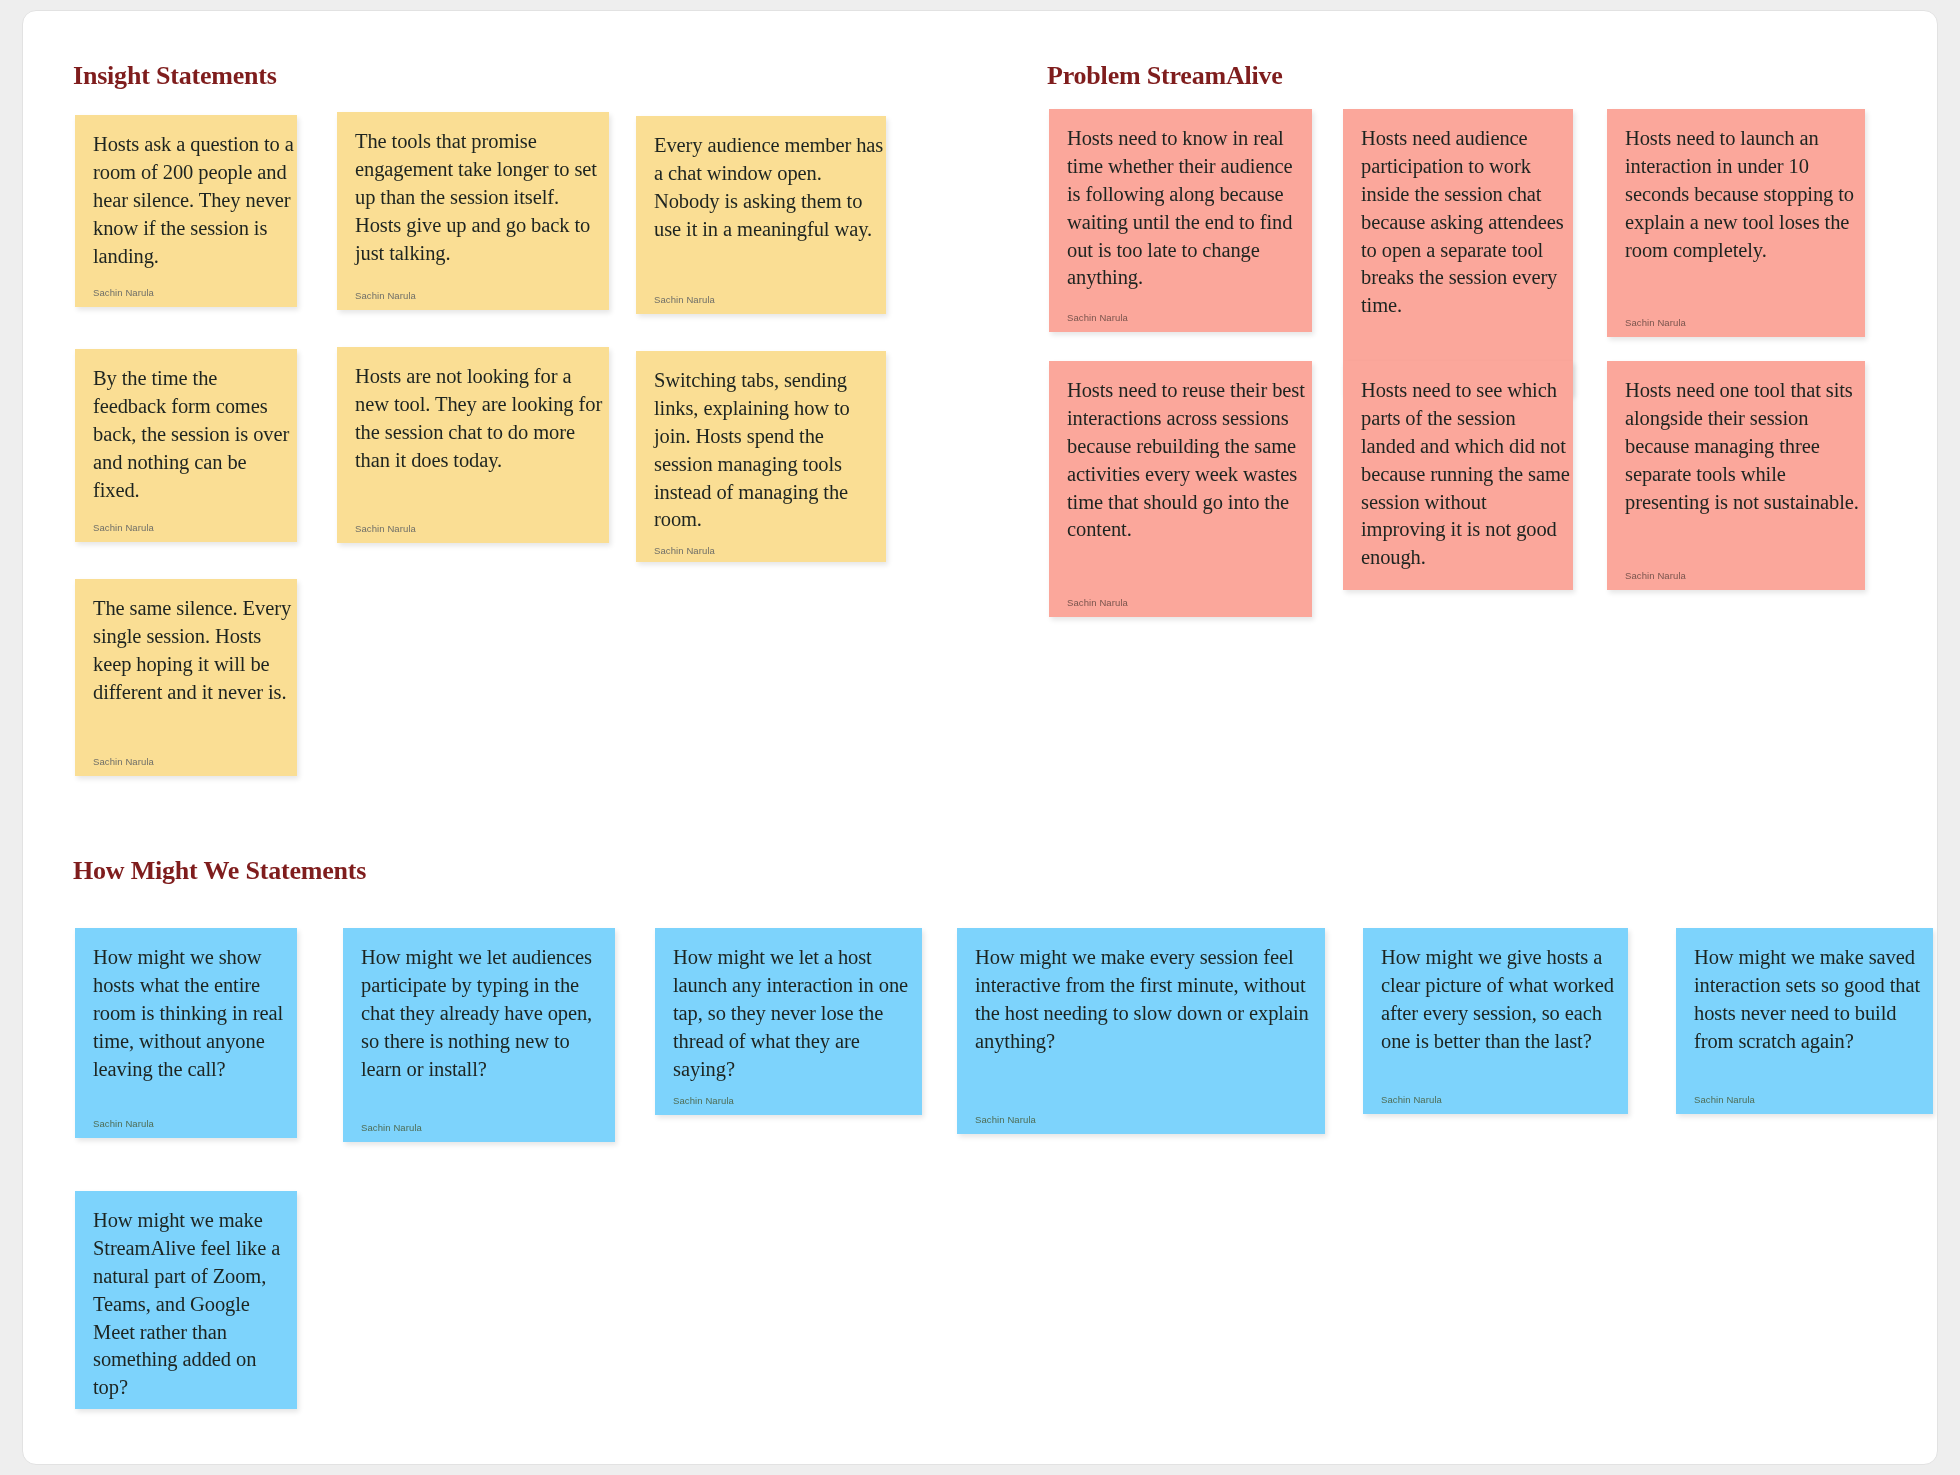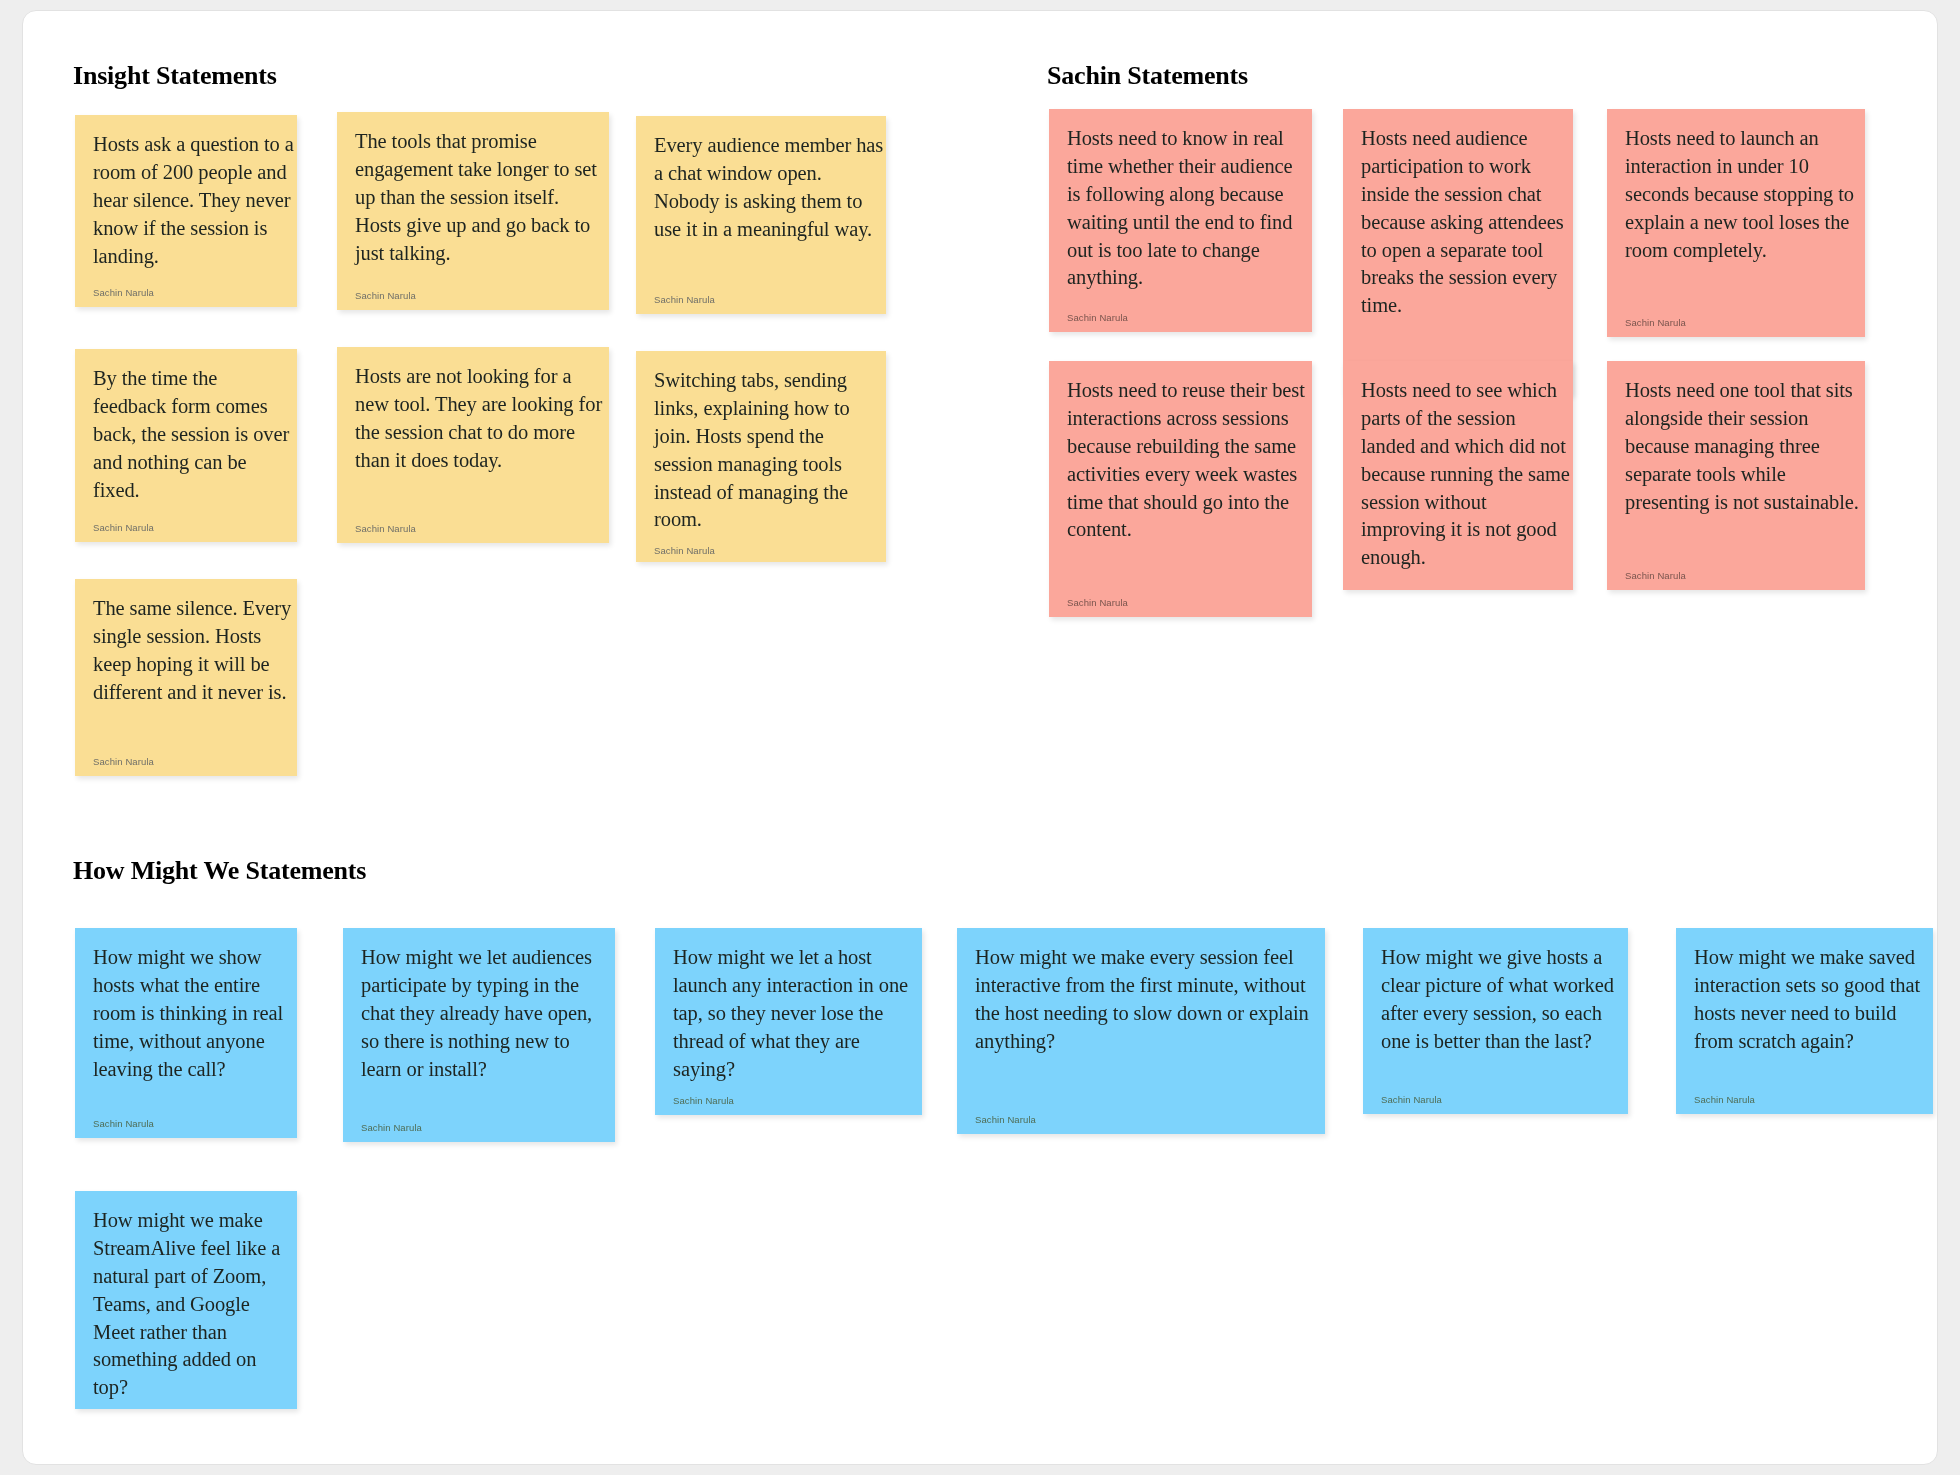--- a/index.html
+++ b/index.html
@@ -22,21 +22,21 @@
     border: 1px solid #e2e2e2;
     overflow: hidden;
   }
 
   .section-title {
     position: absolute;
     font-family: "Liberation Serif", "DejaVu Serif", serif;
     font-weight: bold;
     font-size: 26px;
     letter-spacing: -0.2px;
-    color: #000000;
+    color: #7f1d1d;
     white-space: nowrap;
   }
 
   #title-insight   { left: 50px;  top: 50px; }
   #title-problem   { left: 1024px; top: 50px; }
   #title-hmw       { left: 50px;  top: 845px; }
 
   .note {
     position: absolute;
     padding: 16px 2px 10px 18px;
@@ -107,21 +107,21 @@
   <div class="note yellow" style="left:613px; top:340px; width:250px; height:211px;">
     <div class="note-text">Switching tabs, sending links, explaining how to join. Hosts spend the session managing tools instead of managing the room.</div>
     <div class="note-author">Sachin Narula</div>
   </div>
 
   <div class="note yellow" style="left:52px; top:568px; width:222px; height:197px;">
     <div class="note-text">The same silence. Every single session. Hosts keep hoping it will be different and it never is.</div>
     <div class="note-author">Sachin Narula</div>
   </div>
 
-  <div class="section-title" id="title-problem">Sachin Statements</div>
+  <div class="section-title" id="title-problem">Problem StreamAlive</div>
 
   <div class="note pink" style="left:1026px; top:98px; width:263px; height:223px;">
     <div class="note-text">Hosts need to know in real time whether their audience is following along because waiting until the end to find out is too late to change anything.</div>
     <div class="note-author">Sachin Narula</div>
   </div>
 
   <div class="note pink" style="left:1320px; top:98px; width:230px; height:286px;">
     <div class="note-text">Hosts need audience participation to work inside the session chat because asking attendees to open a separate tool breaks the session every time.</div>
     <div class="note-author">Sachin Narula</div>
   </div>

